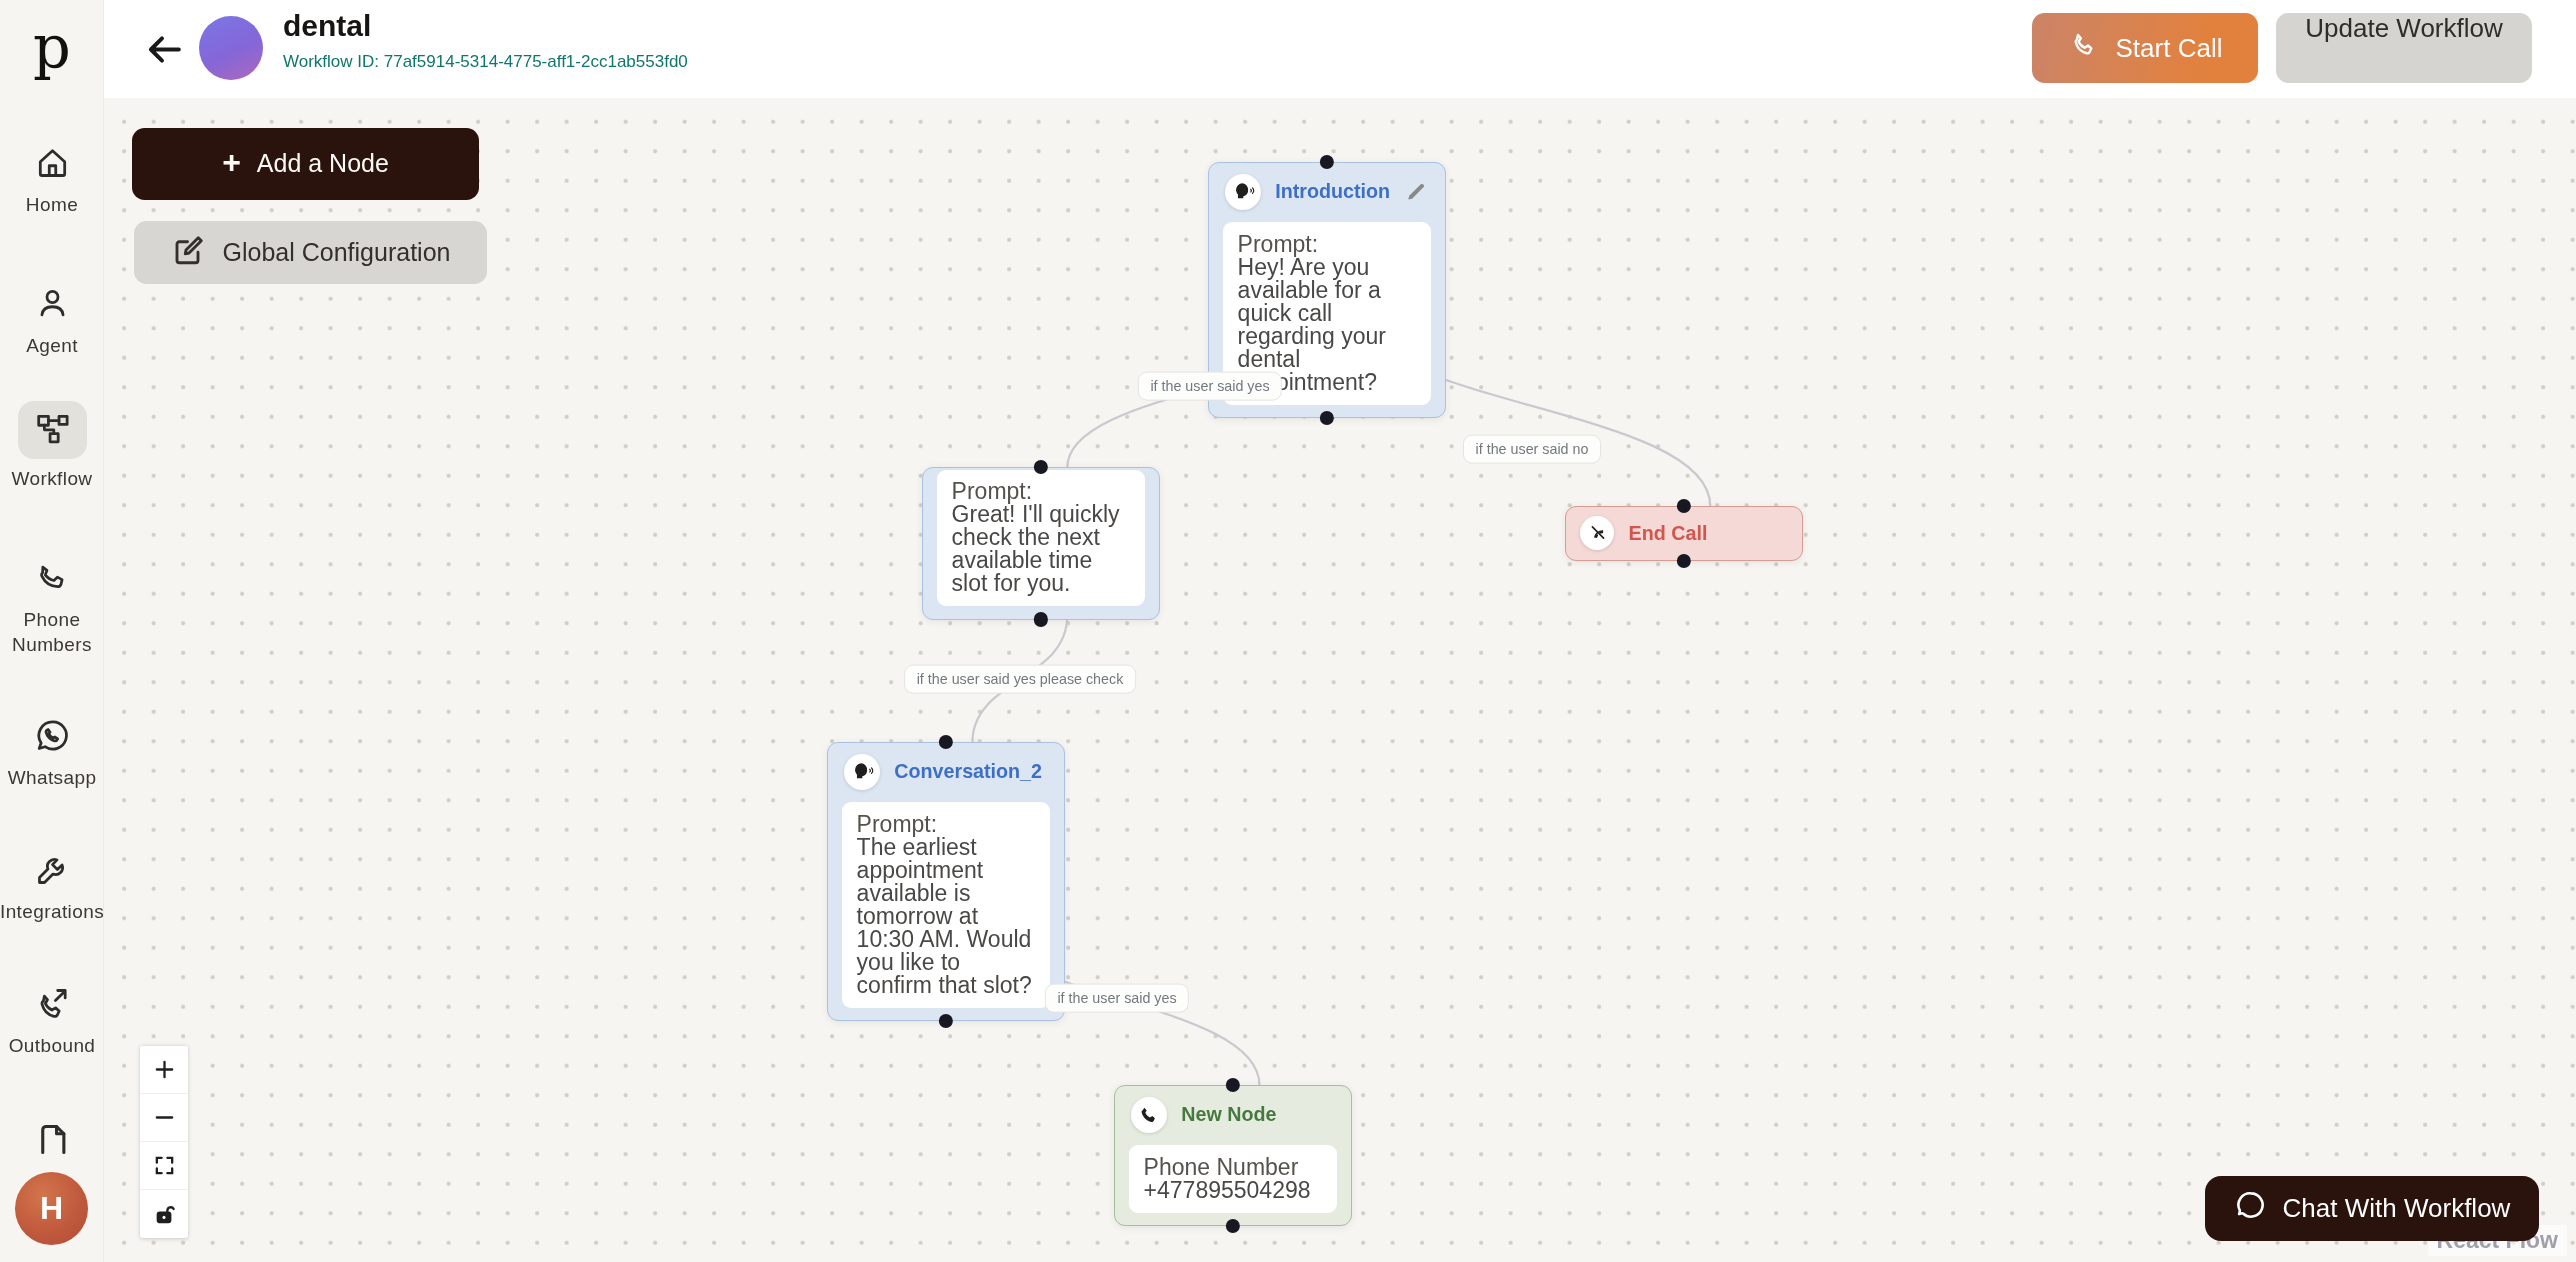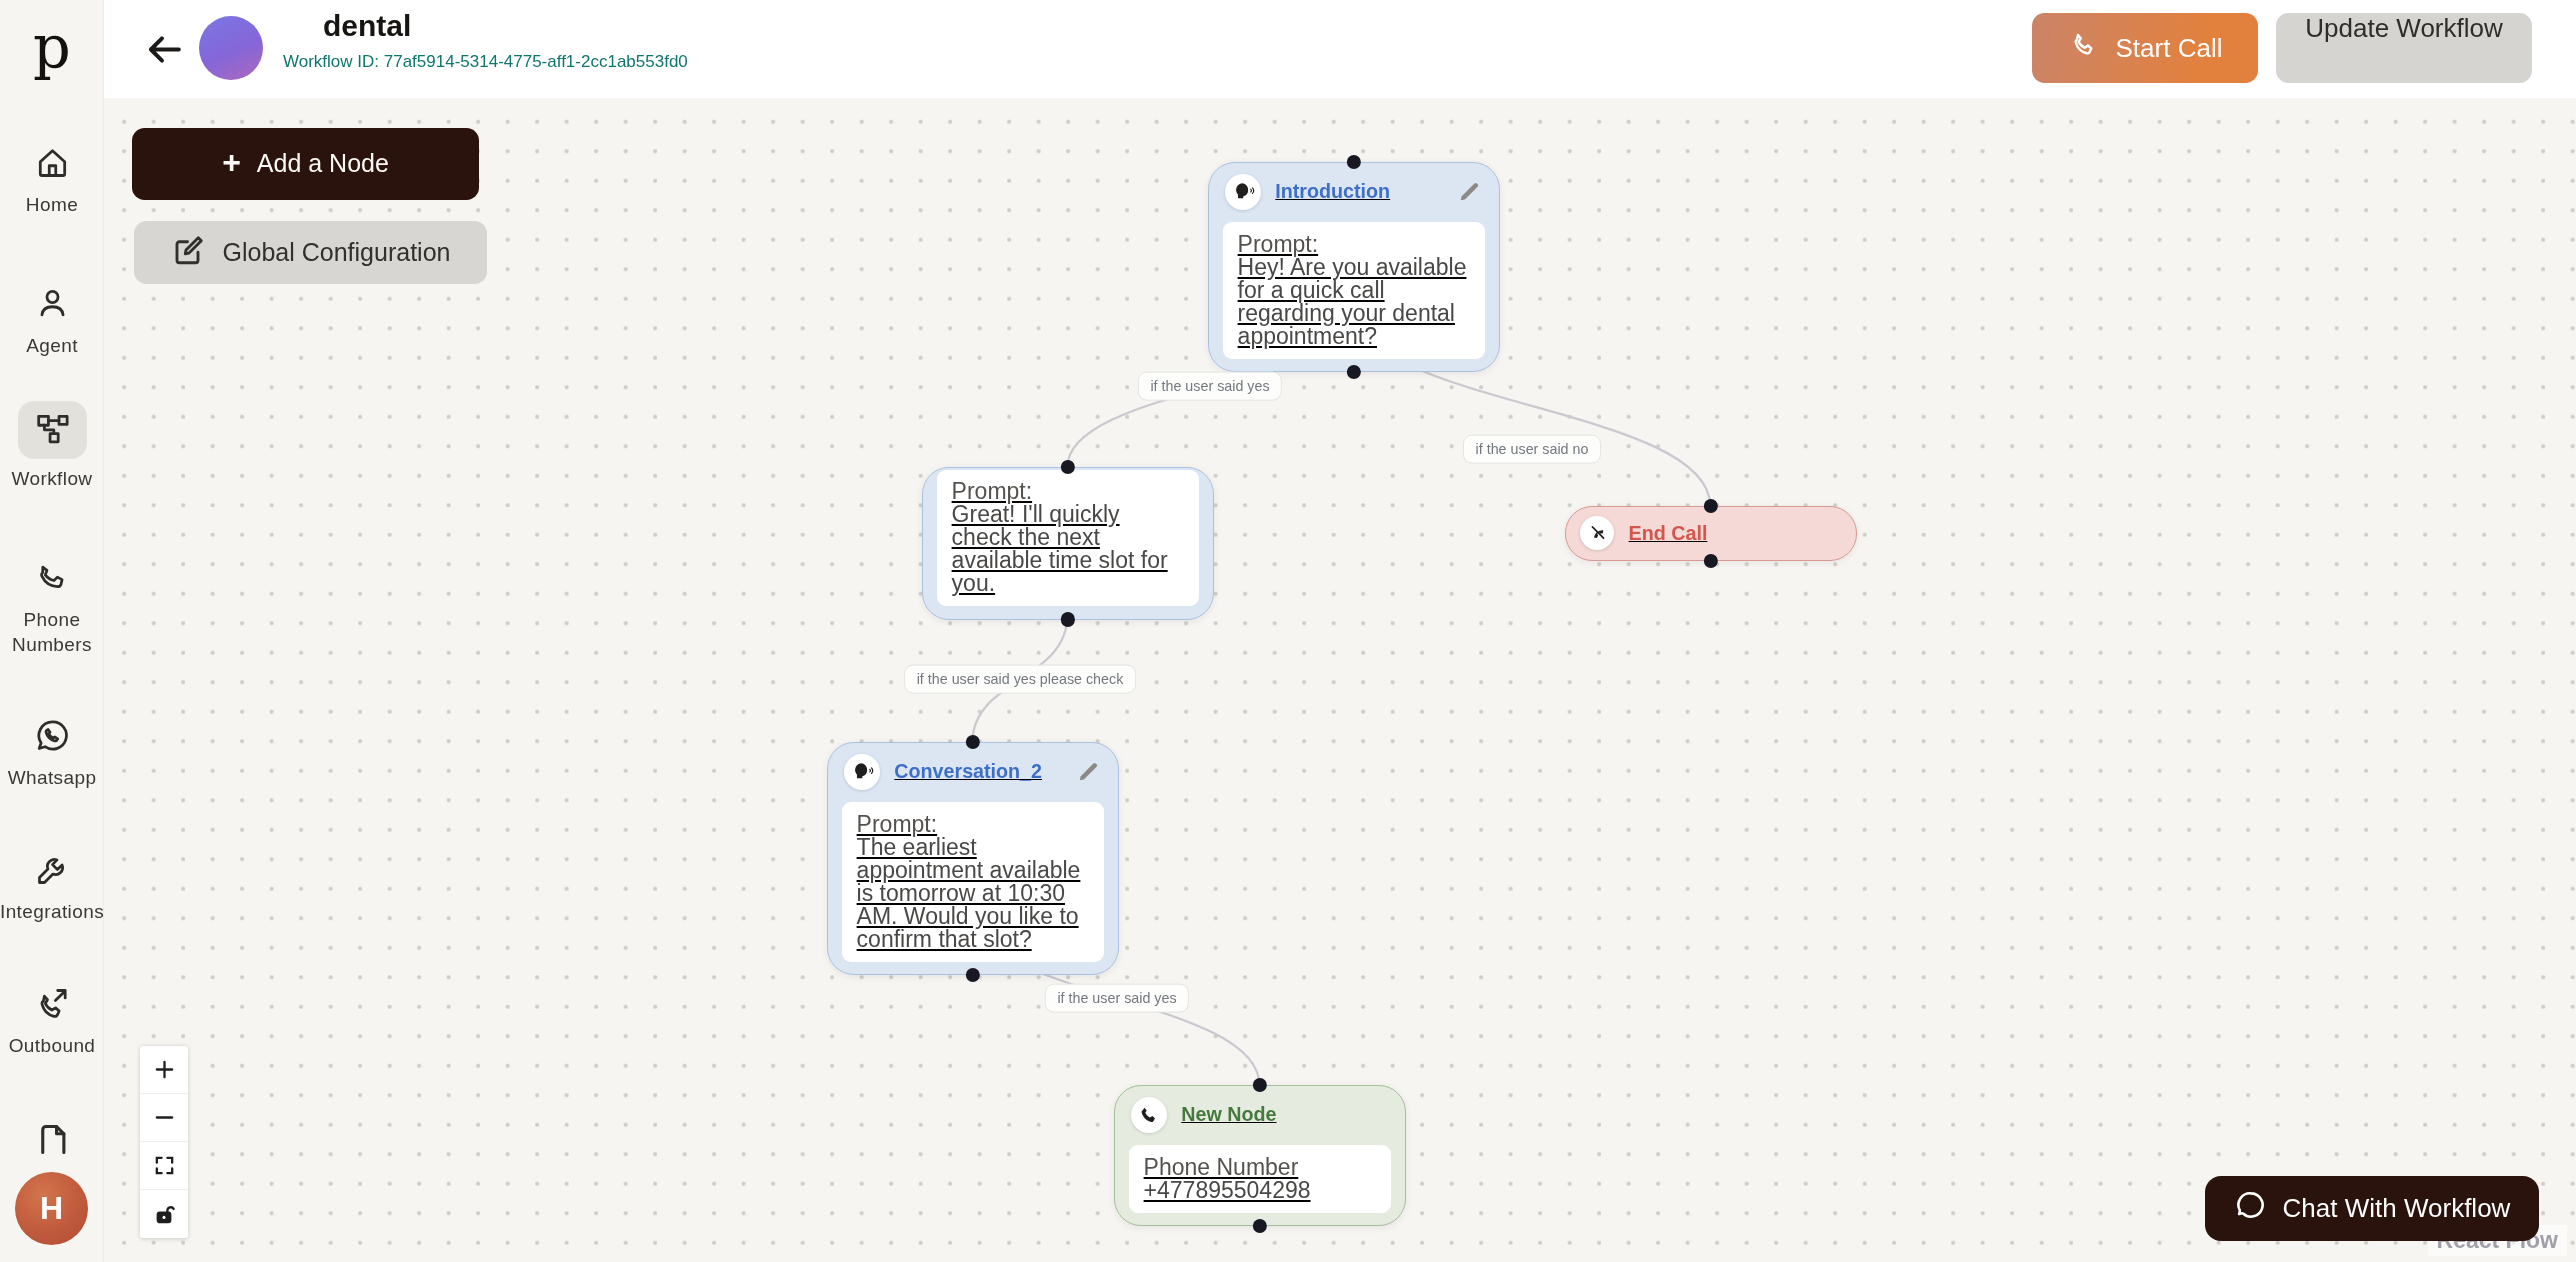--- a/index.html
+++ b/index.html
@@ -26,21 +26,21 @@
     color:#fff; font-size:32px; font-weight:bold; display:flex; align-items:center; justify-content:center;
     z-index:2; cursor:pointer; }
 
   
   .header { position:absolute; left:104px; top:0; width:2472px; height:98px; background:#ffffff; z-index:20; }
   .back-btn { position:absolute; left:39px; top:28px; width:43px; height:43px; cursor:pointer; }
   .back-btn svg { width:43px; height:43px; stroke:#1c1a18; stroke-width:2.2; fill:none;
     stroke-linecap:round; stroke-linejoin:round; }
   .wf-avatar { position:absolute; left:95px; top:16px; width:64px; height:64px; border-radius:50%;
     background:linear-gradient(155deg, #7c74e2 10%, #8566d8 55%, #a868c0 95%); }
-  .h-title { position:absolute; left:179px; top:9px; font-size:30px; font-weight:bold; color:#171511;margin-left:40px; }
+  .h-title { position:absolute; left:179px; top:9px; font-size:30px; font-weight:bold; color:#171511; }
   .h-sub { position:absolute; left:179px; top:52px; font-size:17px; color:#0f766e;text-align:center; }
   .start-call { position:absolute; left:1928px; top:13.4px; width:226px; height:70px; border-radius:12.5px;
     background:linear-gradient(100deg, #cb8468, #e2813e 75%); color:#fff; font-size:26px;
     display:flex; align-items:center; justify-content:center; gap:16px; cursor:pointer; }
   .start-call svg { width:32px; height:32px; stroke:#fff; stroke-width:1.8; fill:none;
     stroke-linecap:round; stroke-linejoin:round; }
   .update-wf { position:absolute; left:2172px; top:13.4px; width:256px; height:70px; border-radius:12.5px;
     background:#d5d4d1; color:#2e2d2a; font-size:26px; display:flex; 
     justify-content:center; cursor:pointer; }
 
@@ -54,22 +54,22 @@
 
   .tool-btn { position:absolute; display:flex; align-items:center; justify-content:center;
     gap:16px; cursor:pointer; border-radius:12.5px; font-size:25px; }
   .add-node { left:28px; top:29.5px; width:347px; height:72px; background:#2a130c; color:#fbf9f6; }
   .add-node .plus { font-size:32px; font-weight:bold; line-height:1; margin-top:-2.7px; }
   .global-config { left:18px; top:123px; width:353px; height:63px; background:#d8d6d2; color:#33302c;margin-left:12px; }
   .global-config svg { width:36px; height:36px; stroke:#33302c; stroke-width:1.9; fill:none;
     stroke-linecap:round; stroke-linejoin:round; }
 
   
-  .node { position:absolute; width:292px; border-radius:27px; border:1.8px solid;
-    box-shadow:0 1.8px 7.2px rgba(40,40,60,.08); cursor:pointer;text-decoration:underline; }
+  .node { position:absolute; width:238px; border-radius:11px; border:1.8px solid;
+    box-shadow:0 1.8px 7.2px rgba(40,40,60,.08); cursor:pointer; }
   .node-blue  { background:#dce6f3; border-color:#a9c2e2; }
   .node-red   { background:#f4d9d6; border-color:#d89a92; }
   .node-green { background:#e5ecdf; border-color:#a3bf9b; }
   .node-header { display:flex; align-items:center; gap:14.3px; padding:10.7px 16px; }
   .node-circle { width:36px; height:36px; min-width:36px; border-radius:50%; background:#fff;
     box-shadow:0 0.9px 3.6px rgba(0,0,0,.15); display:flex; align-items:center; justify-content:center; }
   .node-title { font-size:19.7px; font-weight:bold; flex:1; }
   .node-blue  .node-title { color:#3e6fc6; }
   .node-red   .node-title { color:#d2564d; }
   .node-green .node-title { color:#46793f; }

